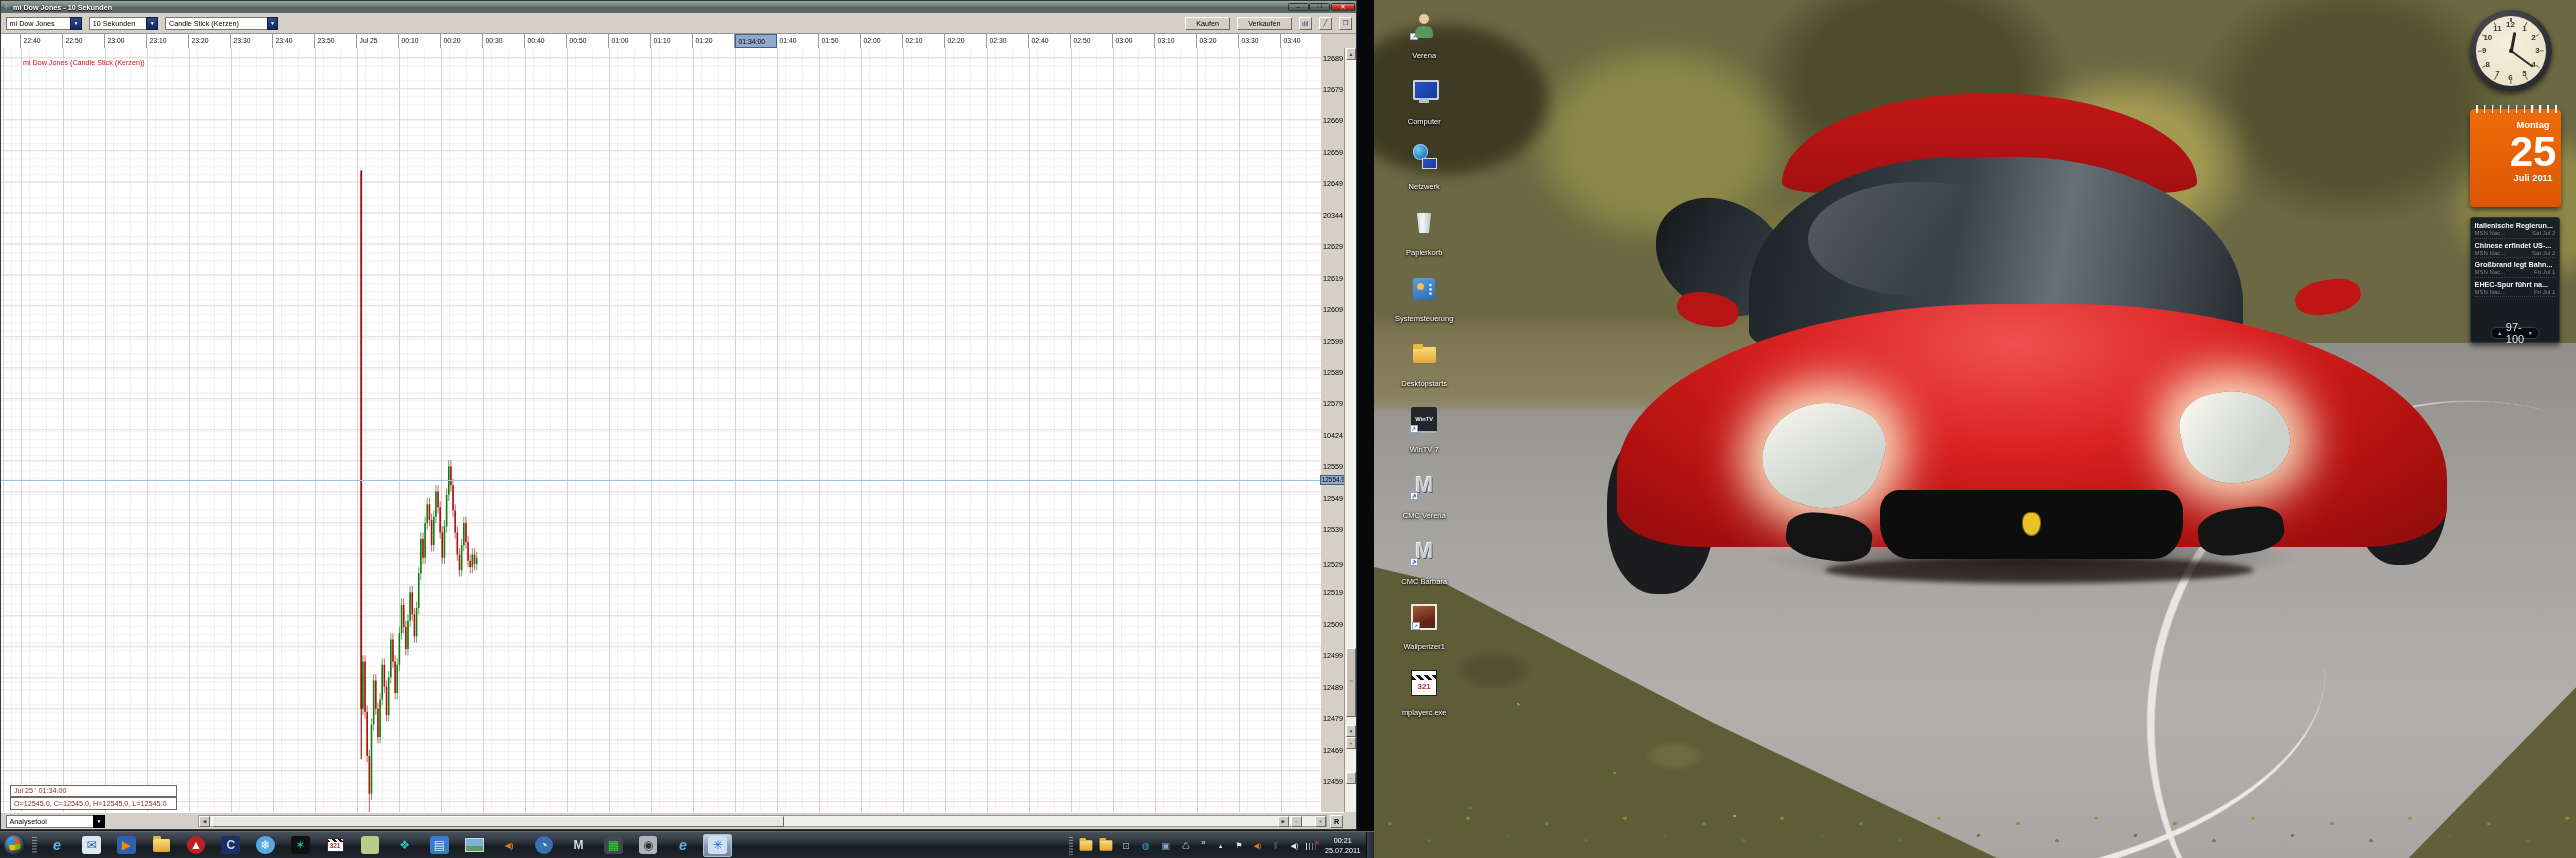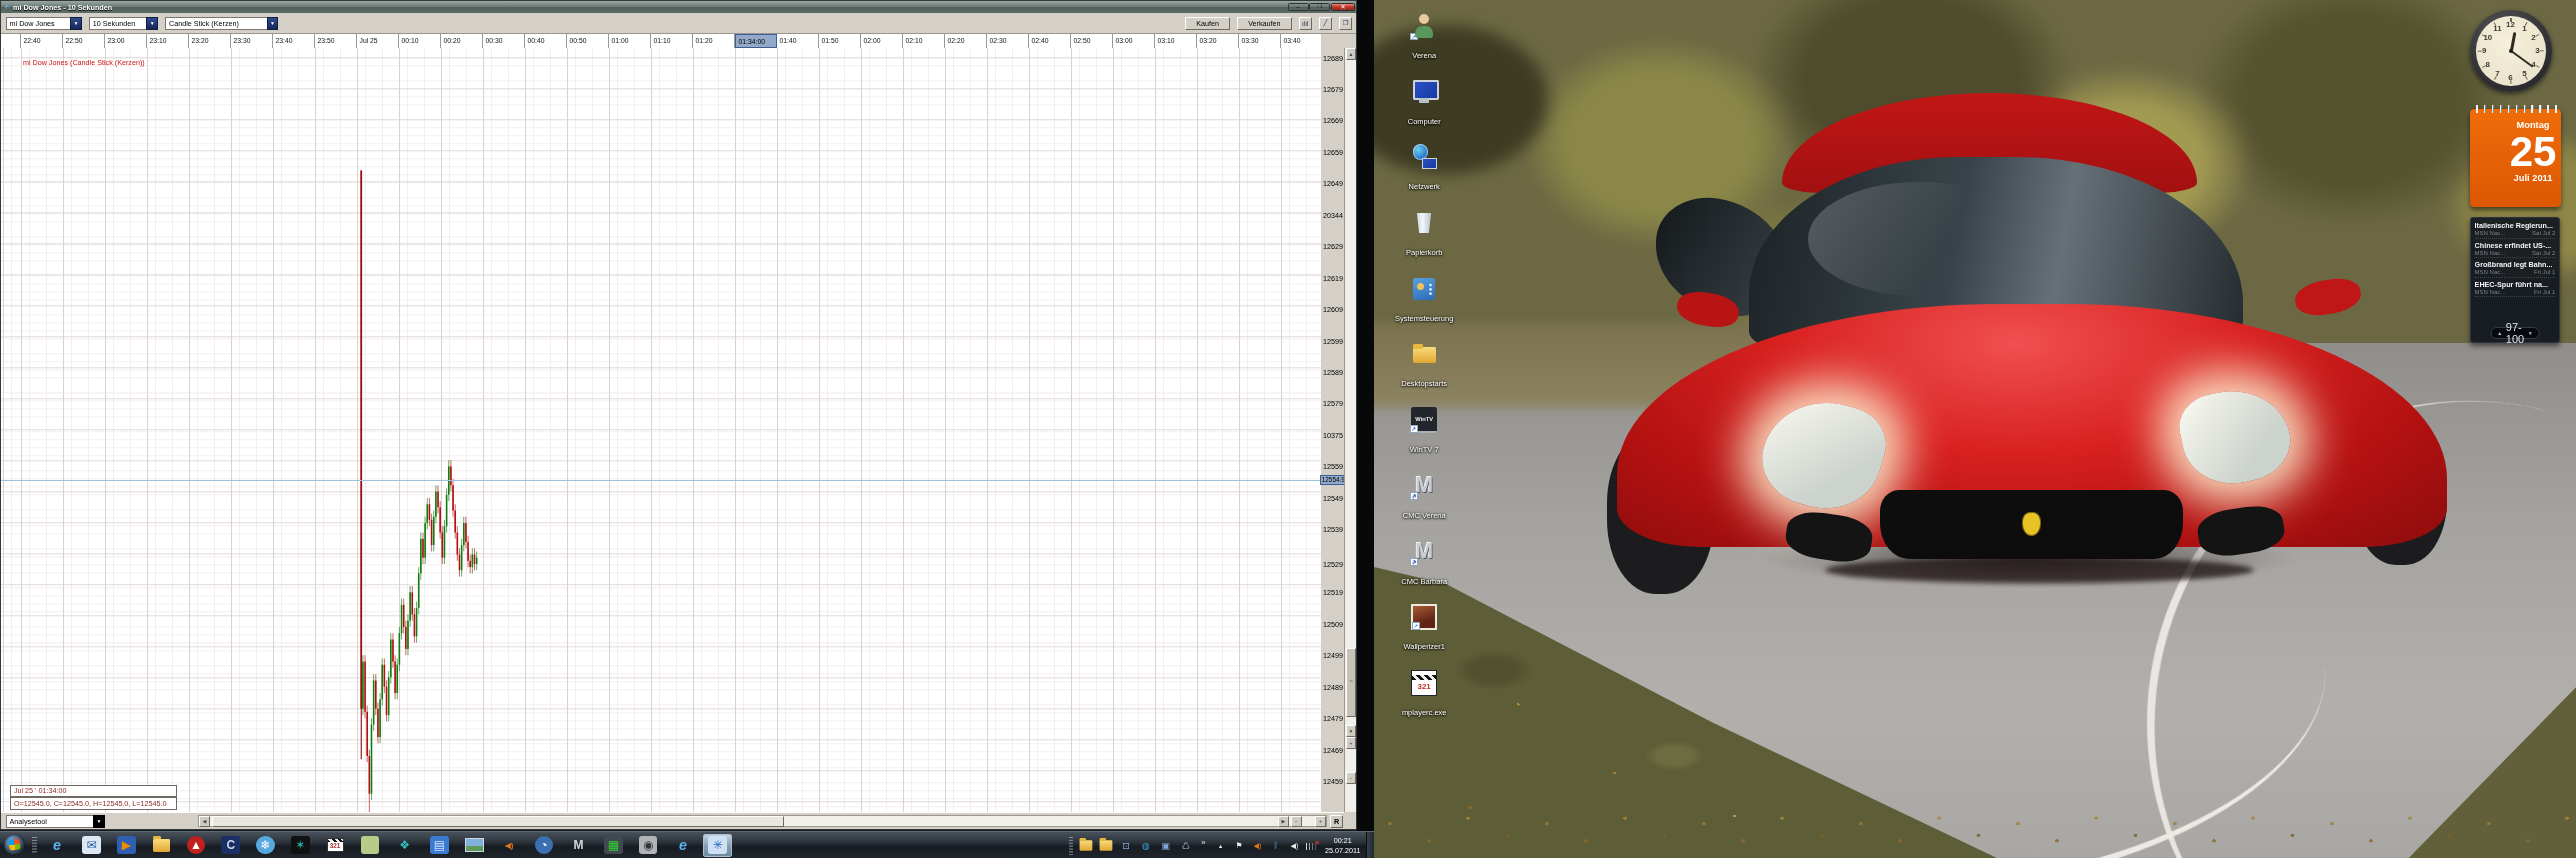--- a/index.html
+++ b/index.html
@@ -508,21 +508,21 @@
         <div class="plabel" style="top: 68px;">12669</div>
         <div class="plabel" style="top: 100px;">12659</div>
         <div class="plabel" style="top: 131px;">12649</div>
         <div class="plabel" style="top: 163px;">20344</div>
         <div class="plabel" style="top: 194px;">12629</div>
         <div class="plabel" style="top: 226px;">12619</div>
         <div class="plabel" style="top: 257px;">12609</div>
         <div class="plabel" style="top: 289px;">12599</div>
         <div class="plabel" style="top: 320px;">12589</div>
         <div class="plabel" style="top: 351px;">12579</div>
-        <div class="plabel" style="top: 383px;">10375</div>
+        <div class="plabel" style="top: 383px;">10424</div>
         <div class="plabel" style="top: 414px;">12559</div>
         <div class="plabel" style="top: 446px;">12549</div>
         <div class="plabel" style="top: 477px;">12539</div>
         <div class="plabel" style="top: 512px;">12529</div>
         <div class="plabel" style="top: 540px;">12519</div>
         <div class="plabel" style="top: 572px;">12509</div>
         <div class="plabel" style="top: 603px;">12499</div>
         <div class="plabel" style="top: 635px;">12489</div>
         <div class="plabel" style="top: 666px;">12479</div>
         <div class="plabel" style="top: 698px;">12469</div>

